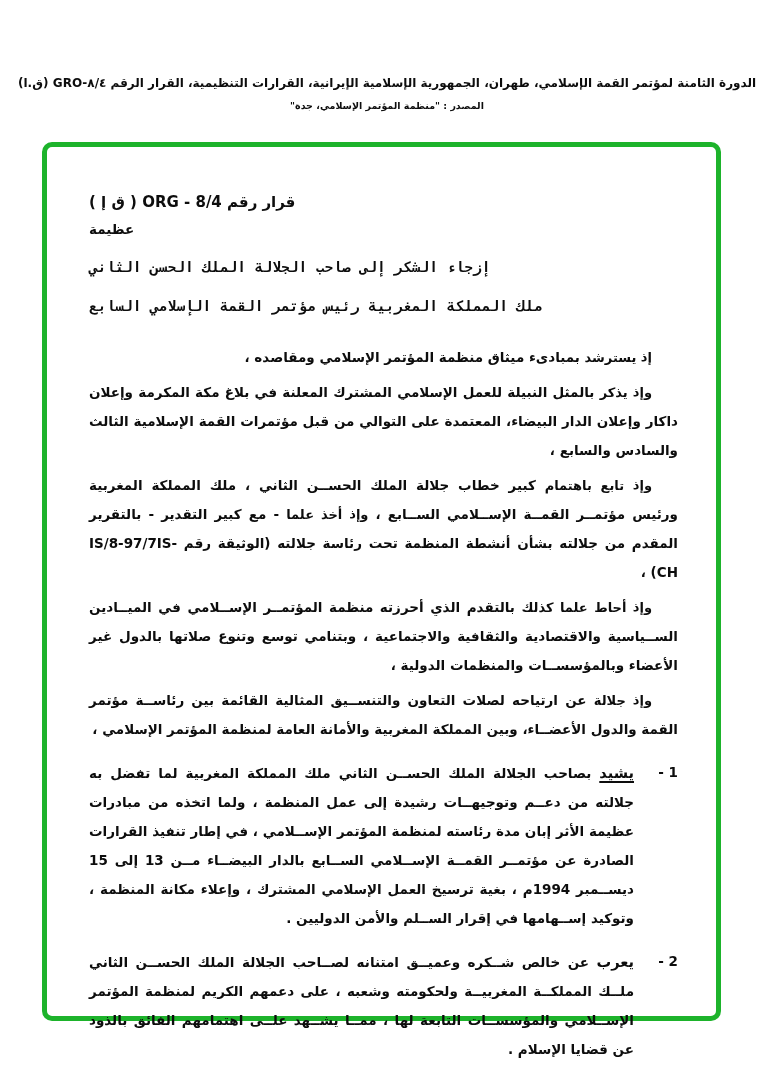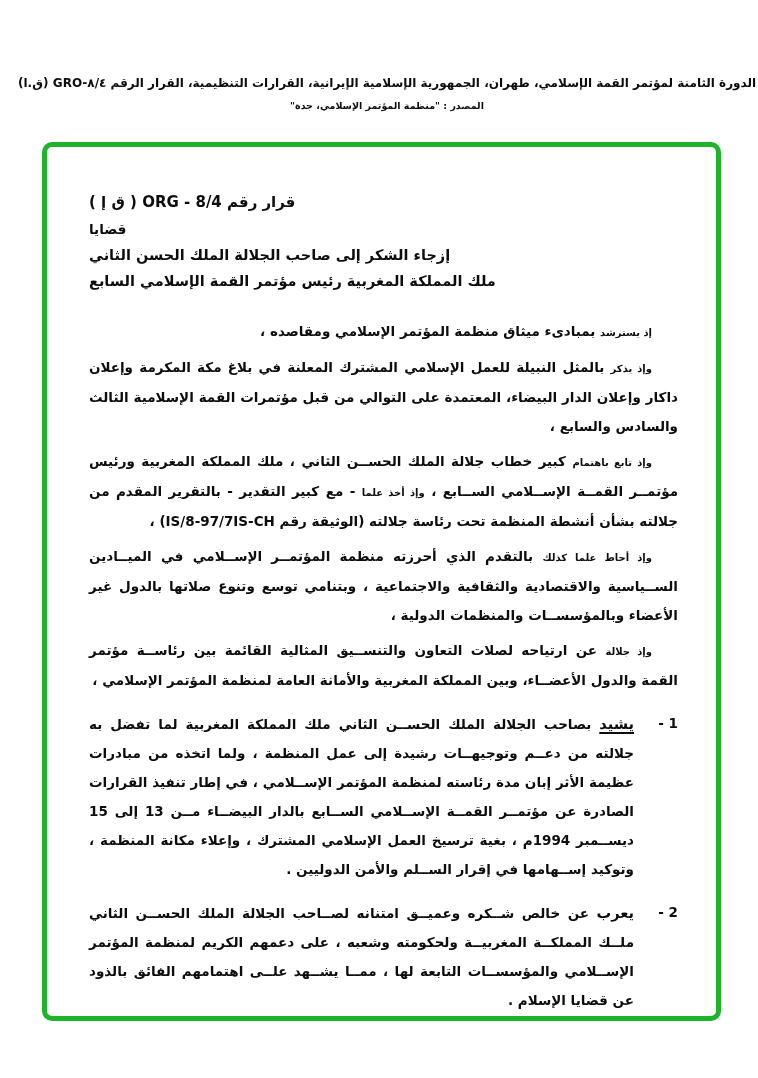--- a/index.html
+++ b/index.html
@@ -43,31 +43,31 @@
     padding: 46px 38px 0 42px;
     background: #ffffff;
   }
   .title-block {
     text-align: left;
     font-weight: bold;
   }
   .t1 { font-size: 15px; }
   .t1 .ltr { direction: ltr; unicode-bidi: embed; }
   .t2 { font-size: 13.5px; margin-top: 10px; }
-  .t3 { font-size: 14.5px; margin-top: 10px; letter-spacing: 0.2px; }
+  .t3 { font-size: 14.5px; margin-top: 22px; letter-spacing: 0.2px; font-family: Liberation Mono, monospace; }
   .body-text { margin-top: 28px; }
   .para {
     font-size: 13.5px;
     font-weight: bold;
     line-height: 29px;
     text-align: justify;
     text-indent: 26px;
     margin: 0 0 6px 0;
   }
-  .lead { font-size: 10px; font-weight: bold; }
+  .lead { font-size: 13px; font-weight: bold; }
   .item {
     display: flex;
     column-gap: 10px;
     margin-top: 14px;
     font-size: 13.5px;
     font-weight: bold;
     line-height: 29px;
   }
   .item .num { flex: none; width: 34px; }
   .item .itext { flex: 1; text-align: justify; }
@@ -85,21 +85,21 @@
   </div>
 
   <div class="green-box">
 
     <div class="title-block">
       <div class="t1">
         <span>قرار رقم</span>
         <span class="ltr">ORG - 8/4</span>
         <span>( ق إ )</span>
       </div>
-      <div class="t2">قضايا</div>
+      <div class="t2">عظيمة</div>
       <div class="t3">إزجاء الشكر إلى صاحب الجلالة الملك الحسن الثاني</div>
       <div class="t3">ملك المملكة المغربية رئيس مؤتمر القمة الإسلامي السابع</div>
     </div>
 
     <div class="body-text">
 
 
       <p class="para">
         <span class="lead">إذ يسترشد</span>
         <span>بمبادىء ميثاق منظمة المؤتمر الإسلامي ومقاصده ،</span>

